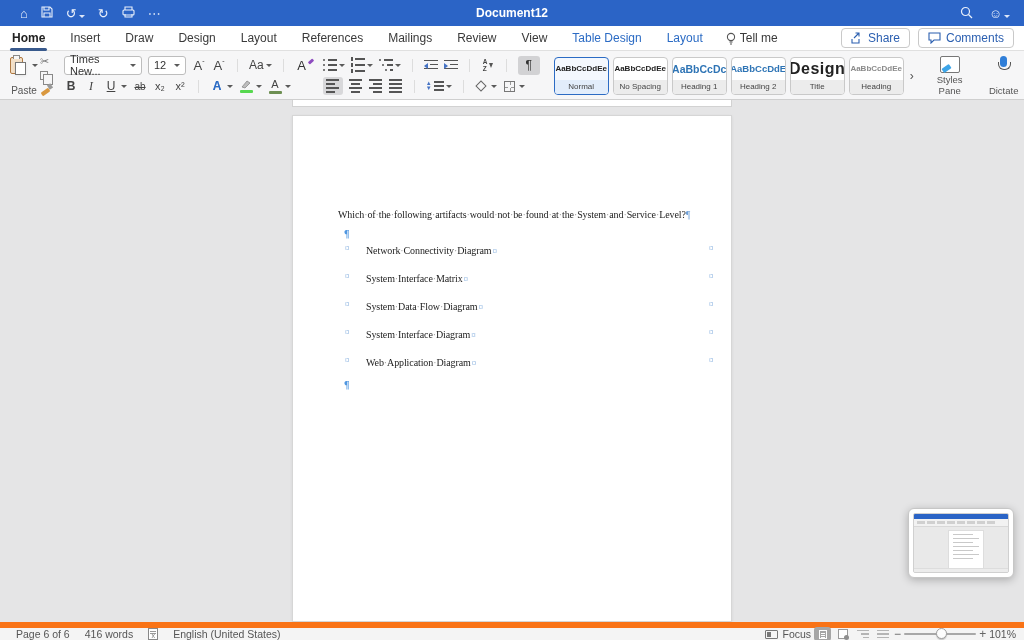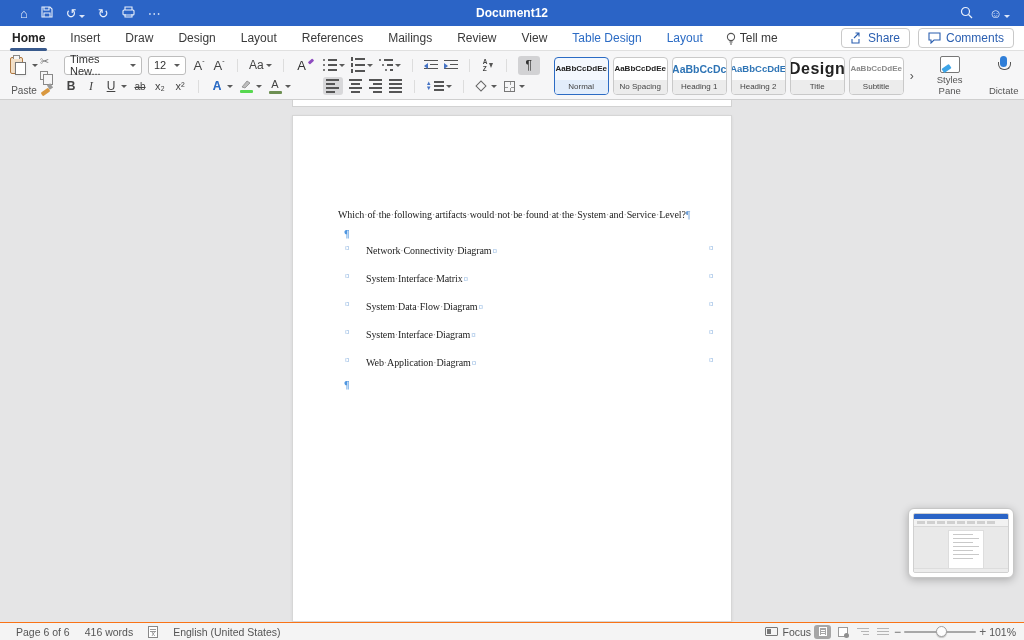--- a/index.html
+++ b/index.html
@@ -124,21 +124,21 @@
   .mark { color:#6fa0d8; }
   .pilcrow-mark { position:absolute; left:51px; top:70px; color:#4f96e0; font-size:10px; font-weight:bold; }
   .pilcrow-mark.bottom { top:221px; }
   .opt { position:absolute; left:0; width:100%; height:14px; line-height:14px; }
   .opt .cellL { position:absolute; left:52px; top:-3px; font-size:9px; }
   .opt .txt { position:absolute; left:73px; white-space:nowrap; }
   .opt .cellR { position:absolute; left:416px; top:-3px; font-size:9px; }
   .cellT { font-size:9px; margin-left:1px; }
 
   
-  .statusbar { position:absolute; left:0; bottom:0; width:1024px; height:18px; background:#f4f4f4; border-top:1px solid #f97316; display:flex; align-items:center; font-size:10.5px; color:#555; }
+  .statusbar { position:absolute; left:0; bottom:0; width:1024px; height:18px; background:#f4f4f4; border-top:6px solid #f97316; display:flex; align-items:center; font-size:10.5px; color:#555; }
   .sb-left { display:flex; align-items:center; gap:15px; padding-left:16px; }
   .sb-right { position:absolute; right:8px; display:flex; align-items:center; gap:3px; }
   .spell-ic { width:10px; height:12px; border:1px solid #888; background:#fff; position:relative; font-size:7px; color:#777; display:flex; align-items:flex-end; justify-content:center; }
   .spell-ic::before { content:""; position:absolute; top:2px; left:1px; right:1px; border-top:1px solid #999; box-shadow:0 2px 0 #999; }
   .focus-ic { width:13px; height:9px; border:1px solid #777; border-radius:1px; position:relative; }
   .focus-ic::after { content:""; position:absolute; left:1px; top:1px; bottom:1px; width:4px; background:#777; }
   .view-ic { width:17px; height:14px; border-radius:3px; display:flex; align-items:center; justify-content:center; }
   .view-ic.sel { background:#a6a6a6; }
   .vpage { width:8px; height:9px; background:#fff; border:1px solid #888; position:relative; }
   .view-ic.sel .vpage { border-color:#fff; background:transparent; }
@@ -440,21 +440,21 @@
     <div class="style-card sc-h2">
       <div class="sc-sample">AaBbCcDdE</div>
       <div class="sc-label">Heading 2</div>
     </div>
     <div class="style-card sc-title">
       <div class="sc-sample">Design</div>
       <div class="sc-label">Title</div>
     </div>
     <div class="style-card sc-sub">
       <div class="sc-sample">AaBbCcDdEe</div>
-      <div class="sc-label">Subtitle</div>
+      <div class="sc-label">Heading</div>
     </div>
     <span class="gal-more">›</span>
   </div>
   <div class="vdiv"></div>
 
   <div class="big-btn">
     <span class="spane"></span>
     <span class="big-lbl" style="width:34px;">Styles Pane</span>
   </div>
   <div class="vdiv"></div>

